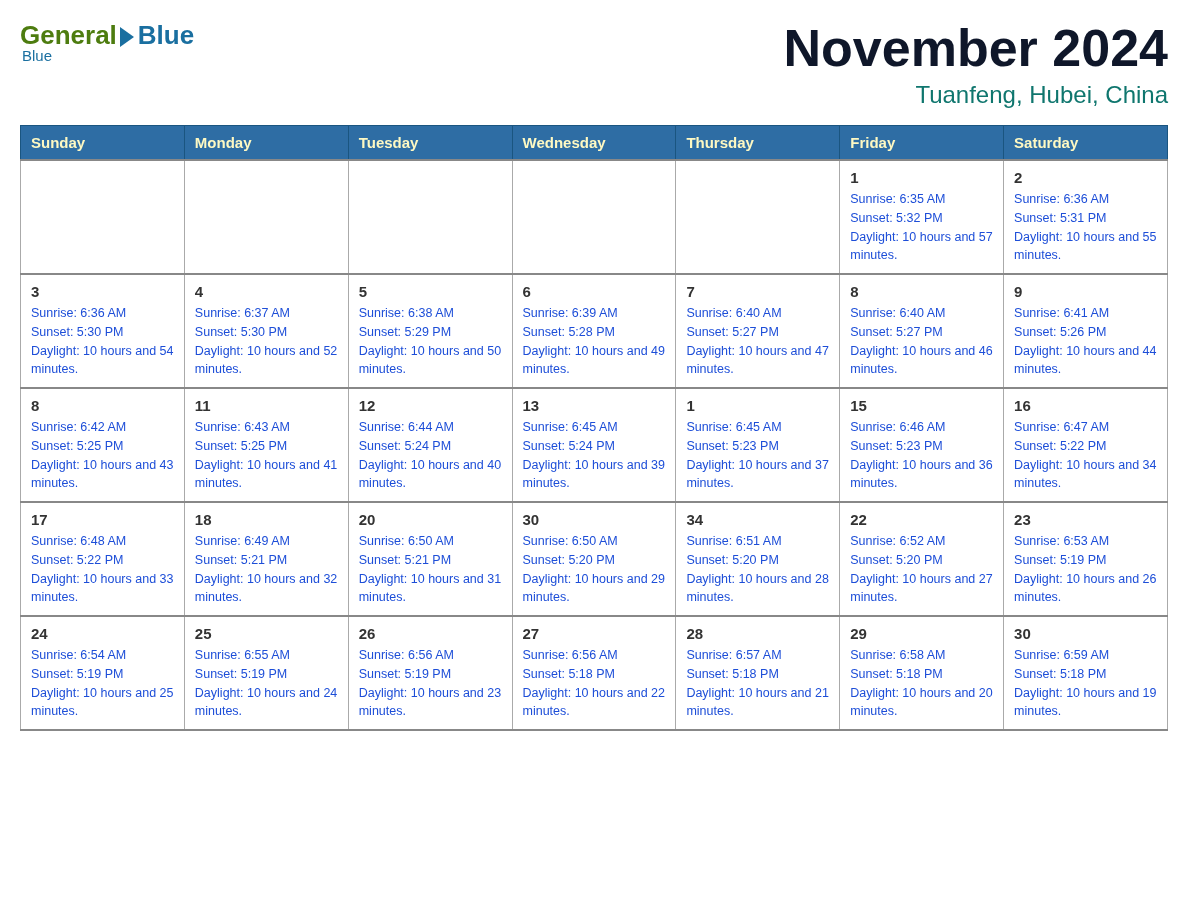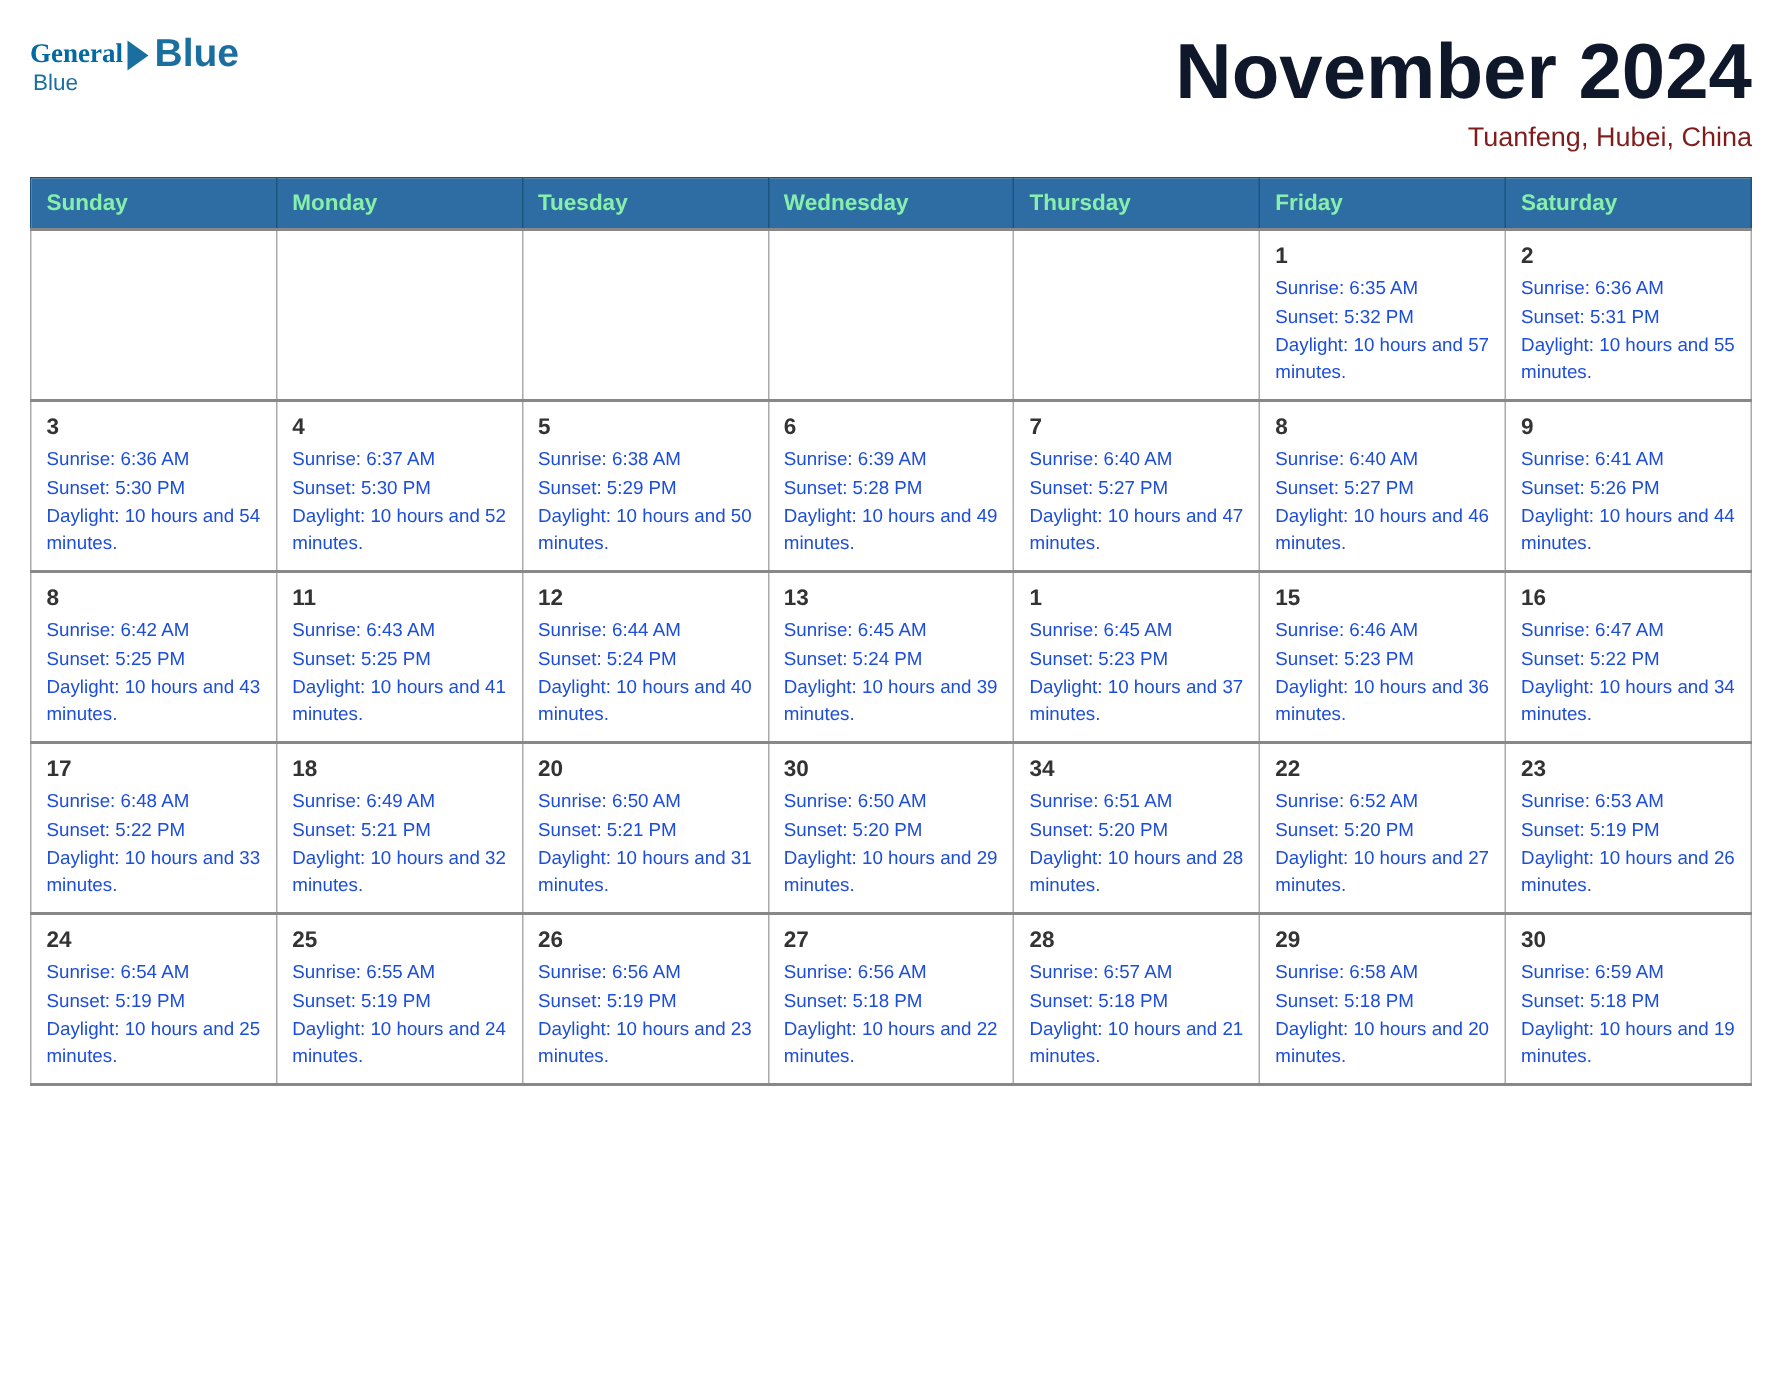--- a/index.html
+++ b/index.html
@@ -19,24 +19,23 @@
     .logo {
       display: flex;
       flex-direction: column;
       align-items: flex-start;
     }
     .logo-top {
       display: flex;
       align-items: center;
     }
     .logo-general {
-      font-size: 18px;
-      font-weight: bold;
-      color: #0369a1;
-      font-family: Liberation Serif, serif;
+      font-size: 26px;
+      font-weight: bold;
+      color: #4d7c0f;
     }
     .logo-arrow {
       width: 0;
       height: 0;
       border-left: 14px solid #1a6fa0;
       border-top: 10px solid transparent;
       border-bottom: 10px solid transparent;
       margin-left: 3px;
       margin-top: 2px;
     }
@@ -55,32 +54,32 @@
     .title-section {
       text-align: right;
     }
     .month-title {
       font-size: 52px;
       font-weight: bold;
       color: #0f172a;
       line-height: 1.1;
     }
     .location-title {
-      font-size: 18px;
-      color: #7f1d1d;
+      font-size: 24px;
+      color: #0f766e;
       margin-top: 4px;
     }
     .calendar-table {
       width: 100%;
       border-collapse: collapse;
       border: 1px solid #999;
     }
     .calendar-table th {
       background-color: #2e6da4;
-      color: #86efac;
+      color: #fef9c3;
       font-size: 15px;
       font-weight: bold;
       padding: 8px 10px;
       text-align: left;
       border: 1px solid #1a5580;
       margin-left: 40px;
     }
     .calendar-table td {
       vertical-align: top;
       border: 1px solid #aaa;

